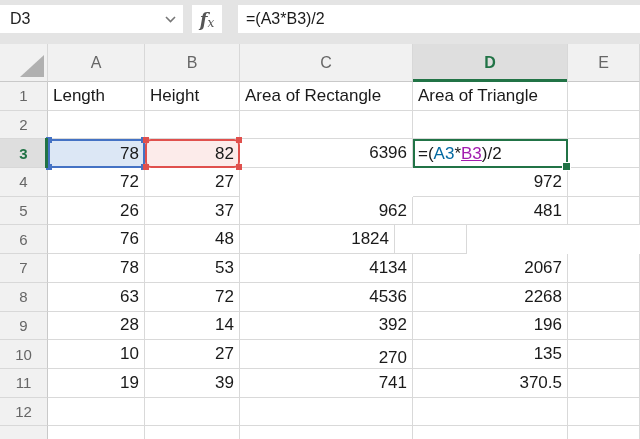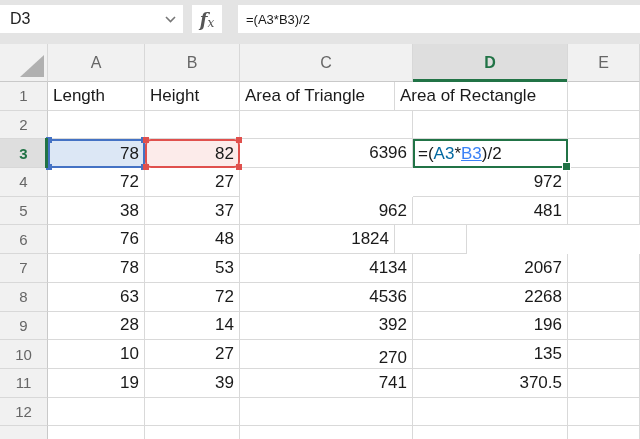--- a/index.html
+++ b/index.html
@@ -16,21 +16,21 @@
              background:#fff; display:flex; align-items:center; }
   .namebox-val { flex:1; padding-left:10px; font-size:16px; color:#222; }
   .chevron-wrap { margin-right:7px; display:flex; align-items:center; }
   .fxbtn { position:absolute; left:192px; top:5px; width:30px; height:28px;
            background:#fff; display:flex; align-items:center; justify-content:center;
            color:#555; }
   .fx-f { font-family:"DejaVu Serif", serif; font-style:italic; font-weight:600; font-size:18px; }
   .fx-x { font-family:"DejaVu Serif", serif; font-style:italic; font-size:12px; position:relative; top:4px; }
   .formulabar { position:absolute; left:238px; top:5px; width:402px; height:28px;
                 background:#fff; box-sizing:border-box; display:flex; align-items:center;
-                padding-left:8px; font-size:13px; color:#1a1a1a; }
+                padding-left:8px; font-size:16px; color:#1a1a1a; }
 
   
   .sheet { position:absolute; left:0; top:44px; width:640px; }
 
   .colheaders { display:flex; height:38px; background:var(--header-bg,#f1f1f1); }
   .colhdr { position:relative; box-sizing:border-box; height:38px;
             display:flex; align-items:center; justify-content:center;
             font-size:16px; color:var(--header-text,#666);
             border-right:1px solid #d8d8d8; border-bottom:1px solid #c9c9c9;
             background:var(--header-bg,#f1f1f1); }
@@ -127,25 +127,25 @@
         <div class="row">
           <div class="rowhdr">
             <span>1</span>
           </div>
           <div class="cell left" style="width: 97px;">
             <span>Length</span>
           </div>
           <div class="cell left" style="width: 95px;">
             <span>Height</span>
           </div>
+          <div class="cell left" style="width: 173px;">
+            <span>Area of Rectangle</span>
+          </div>
           <div class="cell left" style="width: 155px;">
             <span>Area of Triangle</span>
-          </div>
-          <div class="cell left" style="width: 173px;">
-            <span>Area of Rectangle</span>
           </div>
           <div class="cell left" style="width: 72px;">
             <span></span>
           </div>
         </div>
         <div class="row">
           <div class="rowhdr">
             <span>2</span>
           </div>
           <div class="cell" style="width: 97px;">
@@ -183,21 +183,21 @@
             <div class="handle bl"></div>
             <div class="handle br"></div>
           </div>
           <div class="cell" style="width: 173px;">
             <span>6396</span>
           </div>
           <div class="cell editing" style="width: 155px;">
             <span style="color: rgb(26, 26, 26);">=(</span>
             <span style="color: #0369a1;">A3</span>
             <span style="color: rgb(26, 26, 26);">*</span>
-            <span style="color: #3b82f6; text-decoration: underline;">B3</span>
+            <span style="color: #a21caf; text-decoration: underline;">B3</span>
             <span style="color: rgb(26, 26, 26);">)/2</span>
             <div class="fill-handle"></div>
           </div>
           <div class="cell" style="width: 72px;">
             <span></span>
           </div>
         </div>
         <div class="row">
           <div class="rowhdr">
             <span>4</span>
@@ -216,21 +216,21 @@
           </div>
           <div class="cell" style="width: 72px;">
             <span></span>
           </div>
         </div>
         <div class="row">
           <div class="rowhdr">
             <span>5</span>
           </div>
           <div class="cell" style="width: 97px;">
-            <span>38</span>
+            <span>26</span>
           </div>
           <div class="cell" style="width: 95px;">
             <span>37</span>
           </div>
           <div class="cell" style="width: 173px;">
             <span>962</span>
           </div>
           <div class="cell" style="width: 155px;">
             <span>481</span>
           </div>

